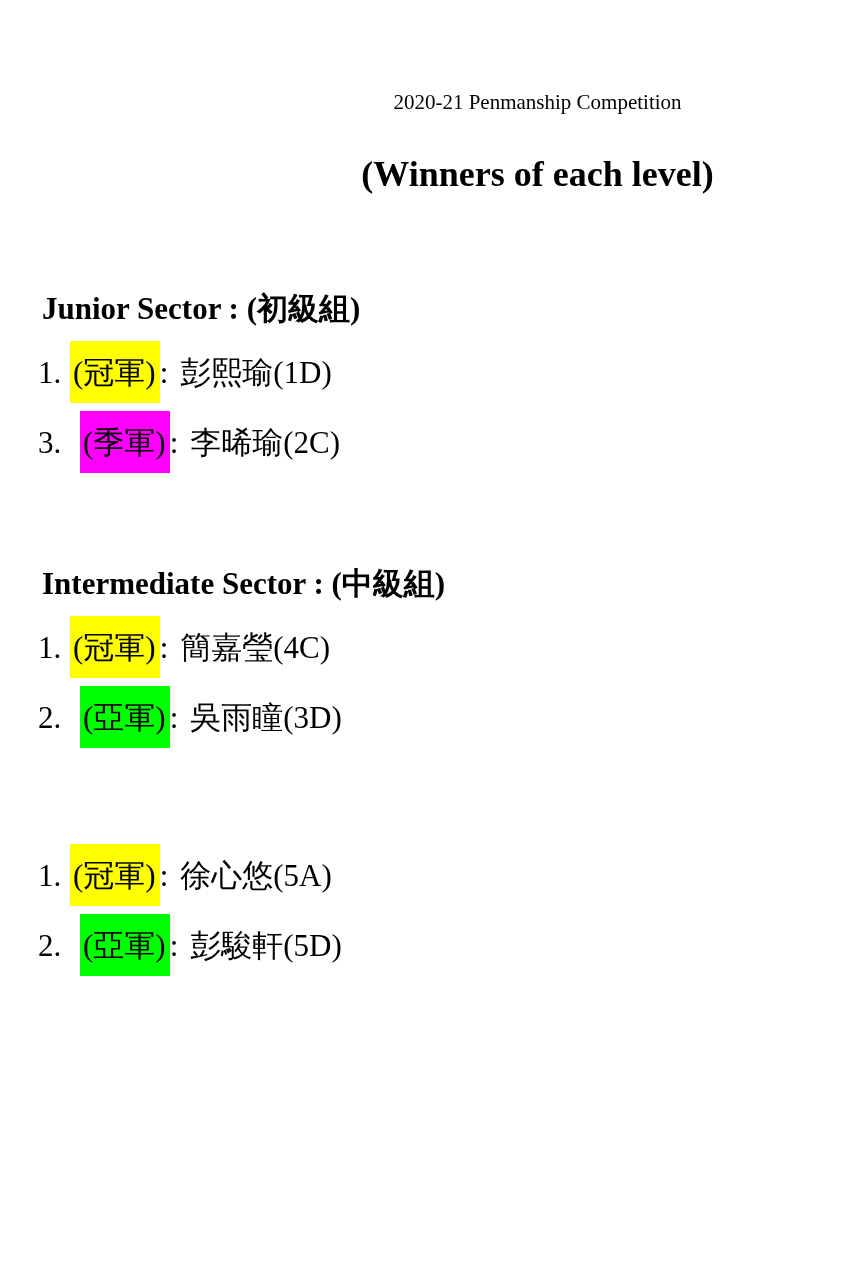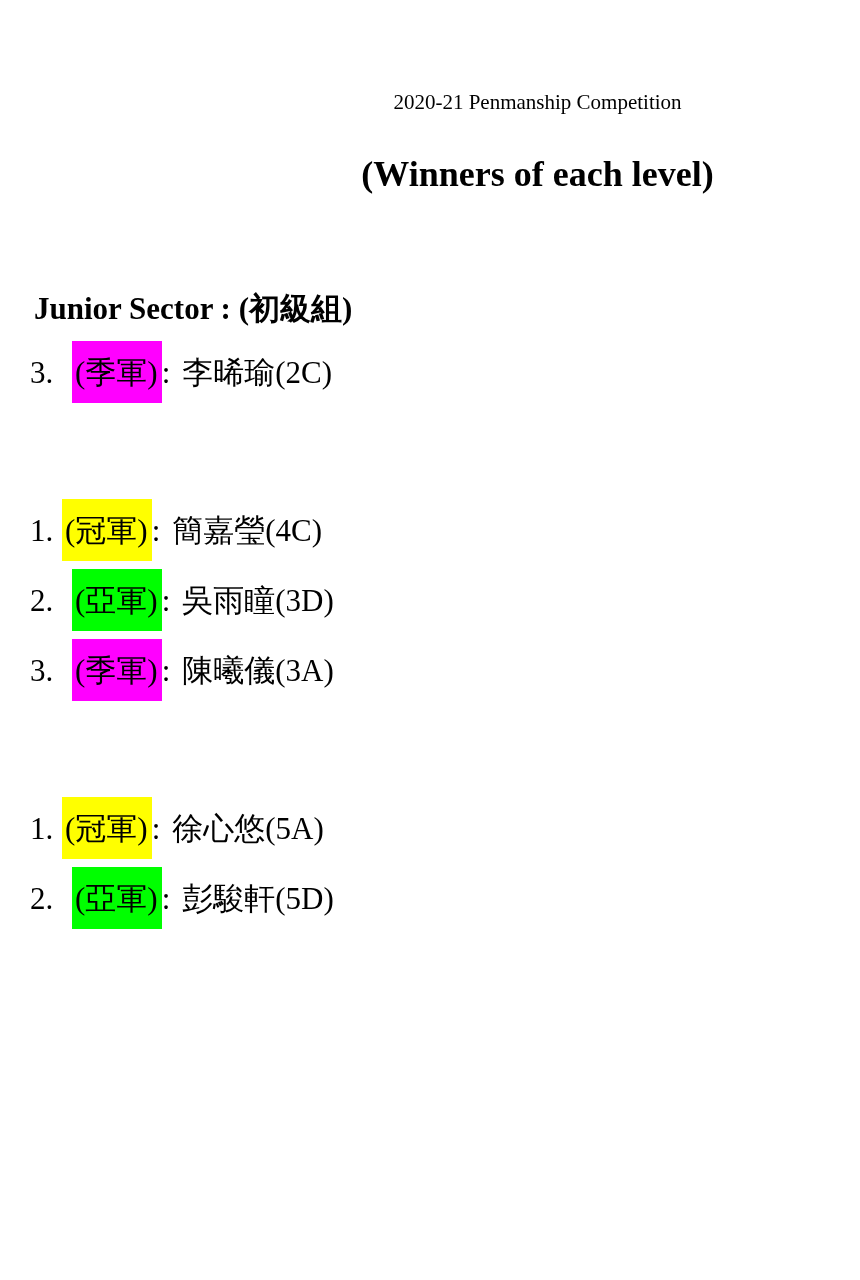--- a/index.html
+++ b/index.html
@@ -34,20 +34,21 @@
   .title-sub {
     margin-top: 36px;
     font-size: 36px;
     line-height: 36px;
     font-weight: 700;
     white-space: nowrap;
   }
   .sections {
     margin-top: 99px;
     padding-left: 30px;
+    margin-left: 8px;
   }
   .section + .section {
     margin-top: 88px;
   }
   .section-heading {
     margin-left: 4px;
     font-size: 31px;
     line-height: 36px;
     font-weight: 700;
     white-space: nowrap;
@@ -82,36 +83,37 @@
   <div class="titles">
     <div class="title-main">2020-21 Penmanship Competition</div>
     <div class="title-sub">(Winners of each level)</div>
   </div>
 
   <div class="sections">
 
     <div class="section">
       <div class="section-heading">Junior Sector : (初級組)</div>
       <div class="items">
+        <div class="item first">
+          <span class="num">1.</span><span class="rank-hl" style="background-color: rgb(255, 255, 0);">(冠軍)</span><span class="colon">:</span><span class="winner">彭熙瑜(1D)</span>
+        </div>
         <div class="item">
           <span class="num">3.</span><span class="rank-hl" style="background-color: rgb(255, 0, 255);">(季軍)</span><span class="colon">:</span><span class="winner">李晞瑜(2C)</span>
         </div>
       </div>
     </div>
 
     <div class="section">
+      <div class="section-heading">Intermediate Sector : (中級組)</div>
       <div class="items">
         <div class="item first">
           <span class="num">1.</span><span class="rank-hl" style="background-color: rgb(255, 255, 0);">(冠軍)</span><span class="colon">:</span><span class="winner">簡嘉瑩(4C)</span>
         </div>
         <div class="item">
           <span class="num">2.</span><span class="rank-hl" style="background-color: rgb(0, 255, 0);">(亞軍)</span><span class="colon">:</span><span class="winner">吳雨瞳(3D)</span>
-        </div>
-        <div class="item">
-          <span class="num">3.</span><span class="rank-hl" style="background-color: rgb(255, 0, 255);">(季軍)</span><span class="colon">:</span><span class="winner">陳曦儀(3A)</span>
         </div>
       </div>
     </div>
 
     <div class="section">
       <div class="items">
         <div class="item first">
           <span class="num">1.</span><span class="rank-hl" style="background-color: rgb(255, 255, 0);">(冠軍)</span><span class="colon">:</span><span class="winner">徐心悠(5A)</span>
         </div>
         <div class="item">

